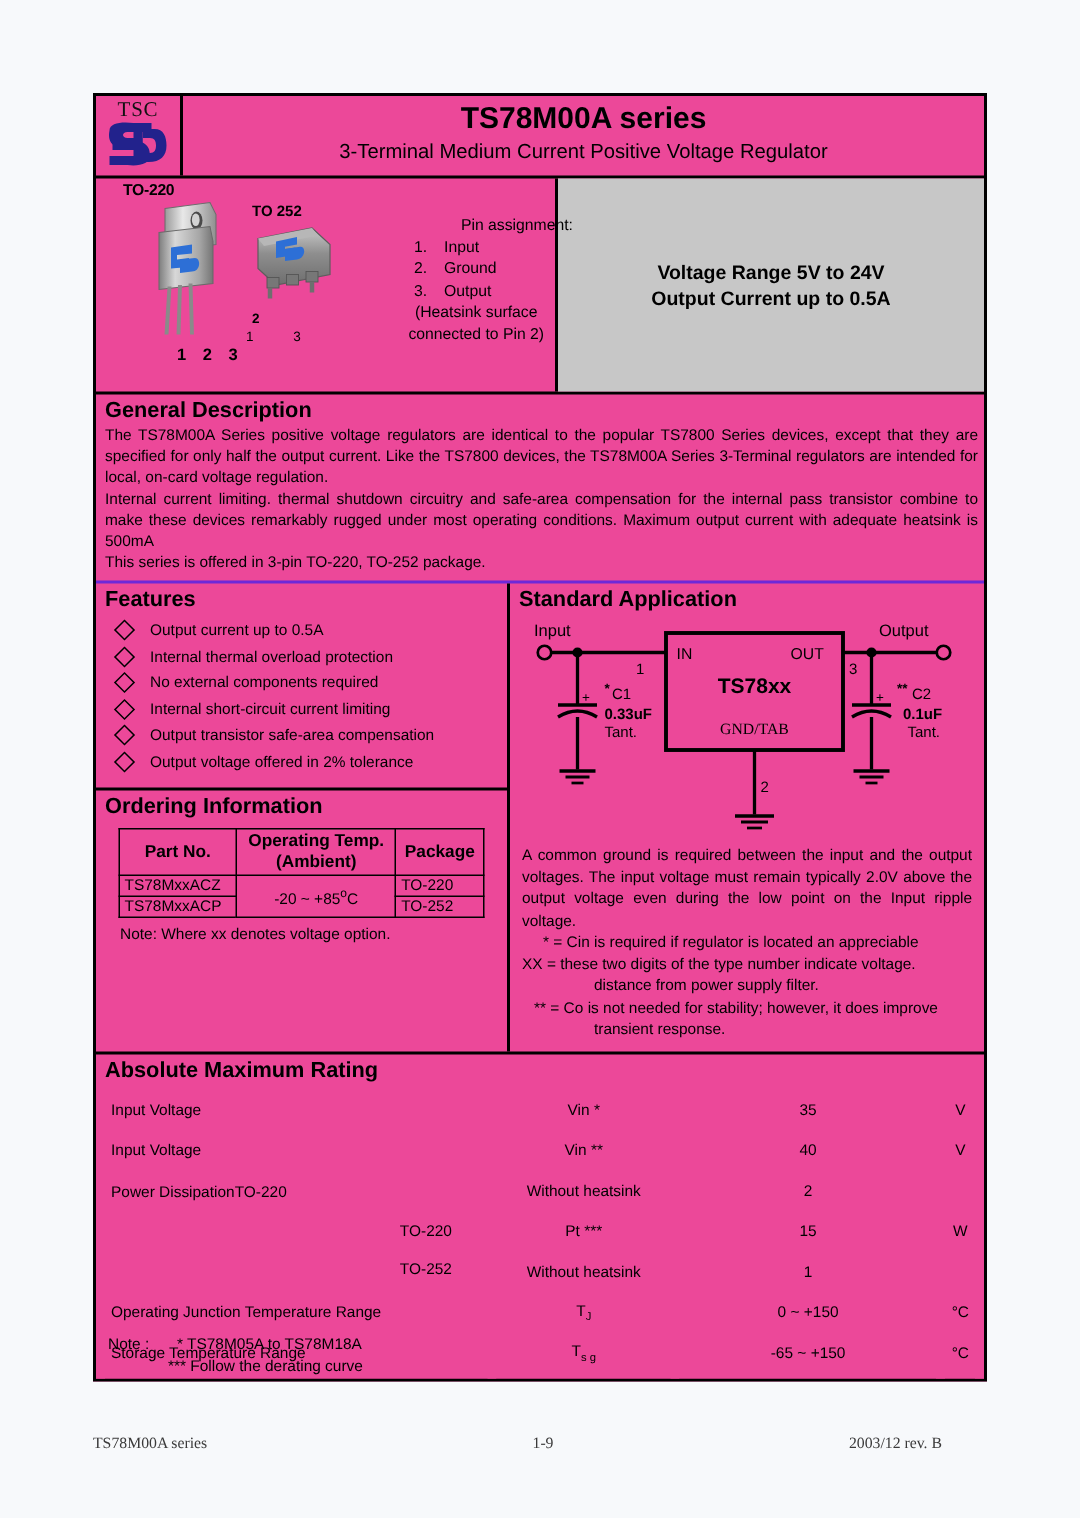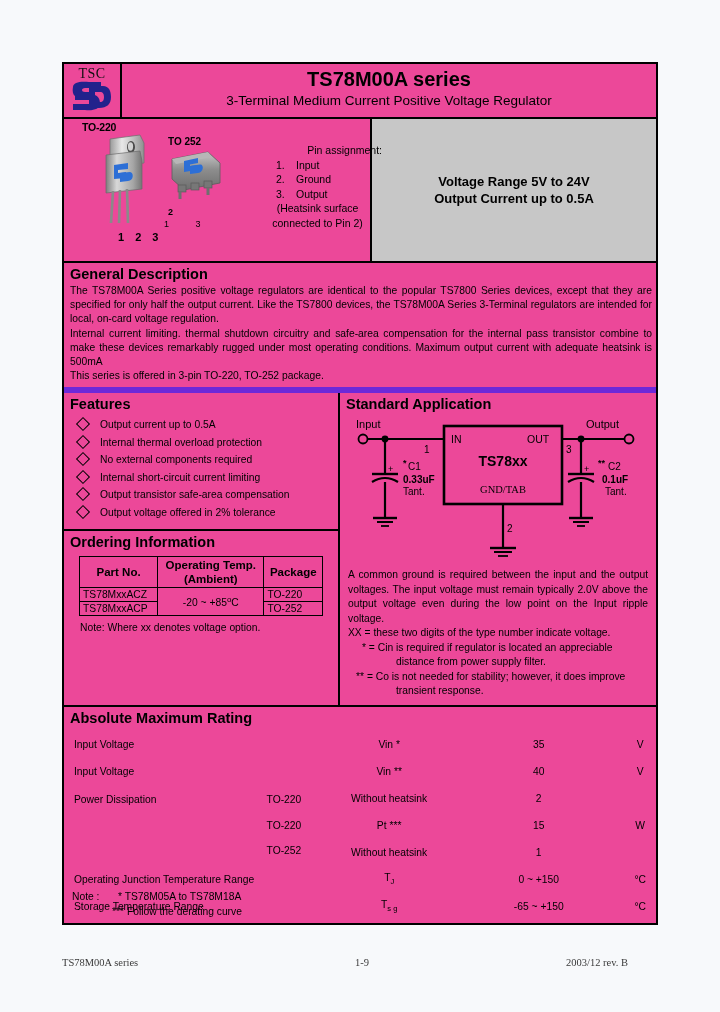--- a/index.html
+++ b/index.html
@@ -53,21 +53,21 @@
   .pinassign{position:absolute;left:186px;top:24px;width:135px;font-size:10.5px;line-height:14.5px;}
   .pinassign .ttl{text-align:right;padding-right:3px;}
   .pinassign .row{display:flex;padding-left:26px;}
   .pinassign .num{width:20px;}
   .pinassign .note{text-align:center;margin-top:0px;}
   .pins220{position:absolute;left:54px;top:112px;font-size:11px;font-weight:bold;letter-spacing:4px;}
   .pins252{position:absolute;left:104px;top:88px;font-size:9px;font-weight:bold;}
   .pins252b{position:absolute;left:100px;top:100px;font-size:9px;letter-spacing:12px;}
   
   .sect-title{font-size:14.5px;font-weight:bold;padding:3px 6px 2px 6px;}
-  .block{border-bottom:6px solid #6d28d9;}
+  .block{border-bottom:2px solid #6d28d9;}
   .gendesc{padding:0 4px 4px 6px;}
   .gendesc p{
     margin:0;font-size:10.3px;line-height:14.2px;
     text-align:justify;
   }
   
   .twocol{display:flex;border-bottom:2px solid #000;}
   .col-l{width:276px;border-right:2px solid #000;box-sizing:border-box;}
   .col-r{flex:1;box-sizing:border-box;}
   .feat-list{margin:0;padding:2px 0 8px 0;list-style:none;}
@@ -329,22 +329,22 @@
             <line x1="233" y1="112" x2="241" y2="112" stroke="#000" stroke-width="1.8"></line>
             <text x="254" y="52" font-family="Liberation Sans, sans-serif" font-size="9" font-weight="bold">**</text>
             <text x="264" y="56" font-family="Liberation Sans, sans-serif" font-size="10">C2</text>
             <text x="258" y="69" font-family="Liberation Sans, sans-serif" font-size="10" font-weight="bold">0.1uF</text>
             <text x="261" y="81" font-family="Liberation Sans, sans-serif" font-size="10">Tant.</text>
           </svg>
         </div>
 
         <div class="appnote">
           <span>A common ground is required between the input and the output voltages. The input voltage must remain typically 2.0V above the output voltage even during the low point on the Input ripple voltage.</span>
+          <span class="ind1">*  =  Cin is required if regulator is located an appreciable</span>
           <span class="ind1" style="padding-left:0;">XX = these two digits of the type number indicate voltage.</span>
-          <span class="ind1">*  =  Cin is required if regulator is located an appreciable</span>
           <span class="ind2">distance from power supply filter.</span>
           <span class="ind1" style="padding-left:8px;">** = Co is not needed for stability; however, it does improve</span>
           <span class="ind2">transient response.</span>
         </div>
       </div>
     </div>
 
     <div>
       <div class="sect-title">Absolute Maximum Rating</div>
       <table class="amr-table">
@@ -356,21 +356,21 @@
           <td class="c">V</td>
         </tr>
         <tr>
           <td class="l">Input Voltage</td>
           <td class="c">Vin **</td>
           <td class="c">40</td>
           <td class="c">V</td>
         </tr>
         <tr>
           <td style="border-bottom:none;padding:0;">
-            <div style="display:flex;justify-content:space-between;padding:2px 24px 2px 4px;">
+            <div style="display:flex;justify-content:flex-start;padding:2px 24px 2px 4px;">
               <span>Power Dissipation</span>
               <span>TO-220</span>
             </div>
           </td>
           <td class="c">Without heatsink</td>
           <td class="c">2</td>
           <td class="c" rowspan="3" style="vertical-align:middle;">W</td>
         </tr>
         <tr>
           <td class="pdp" style="border-top:none;border-bottom:none;">TO-220</td>

